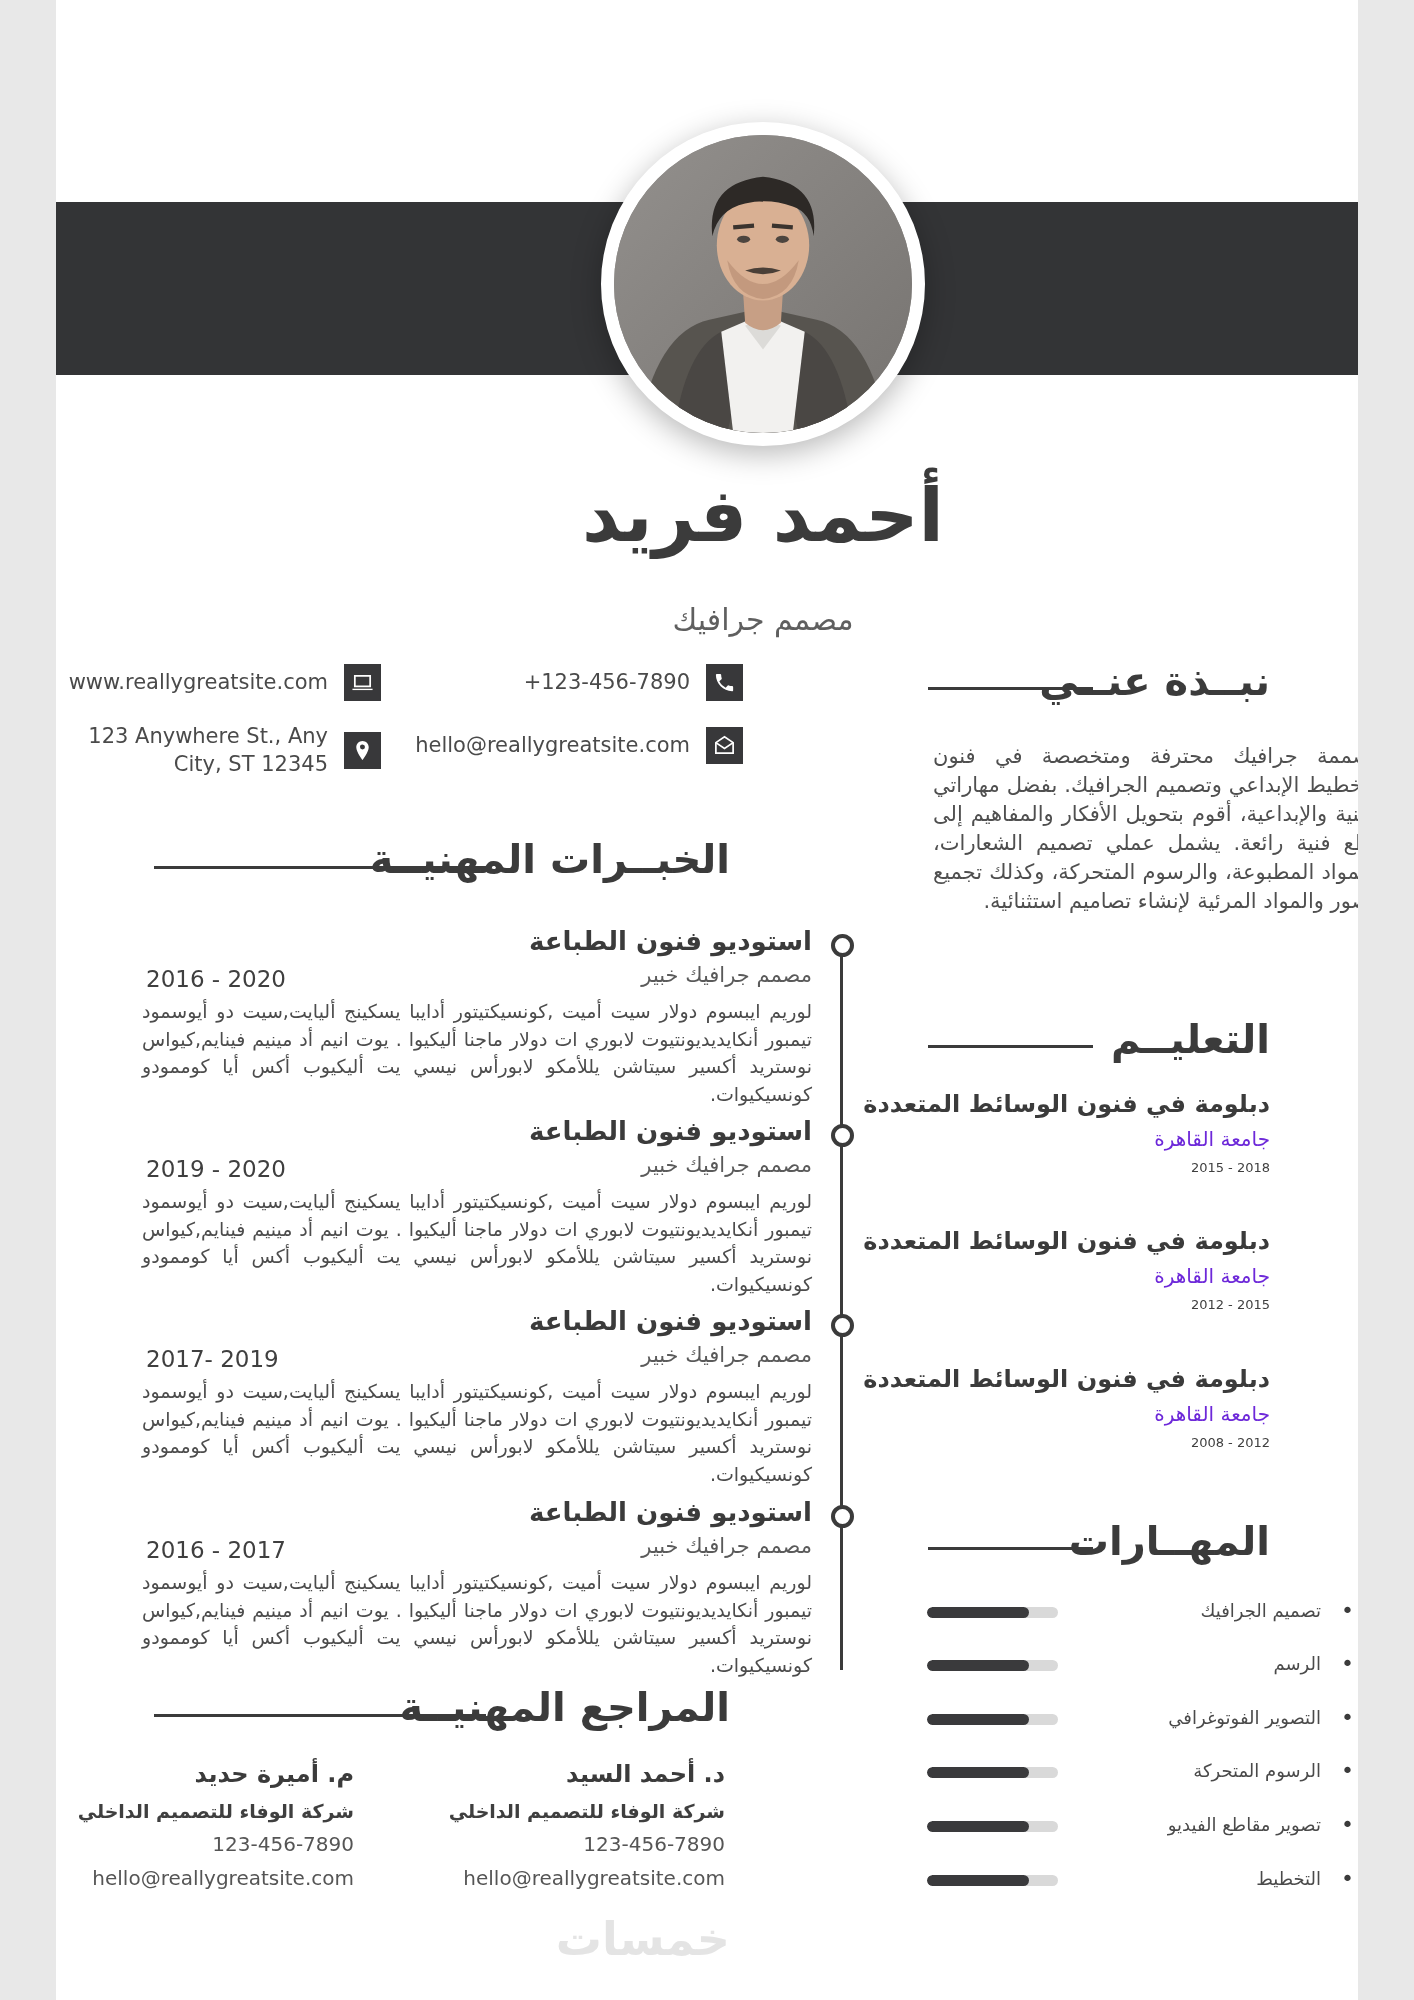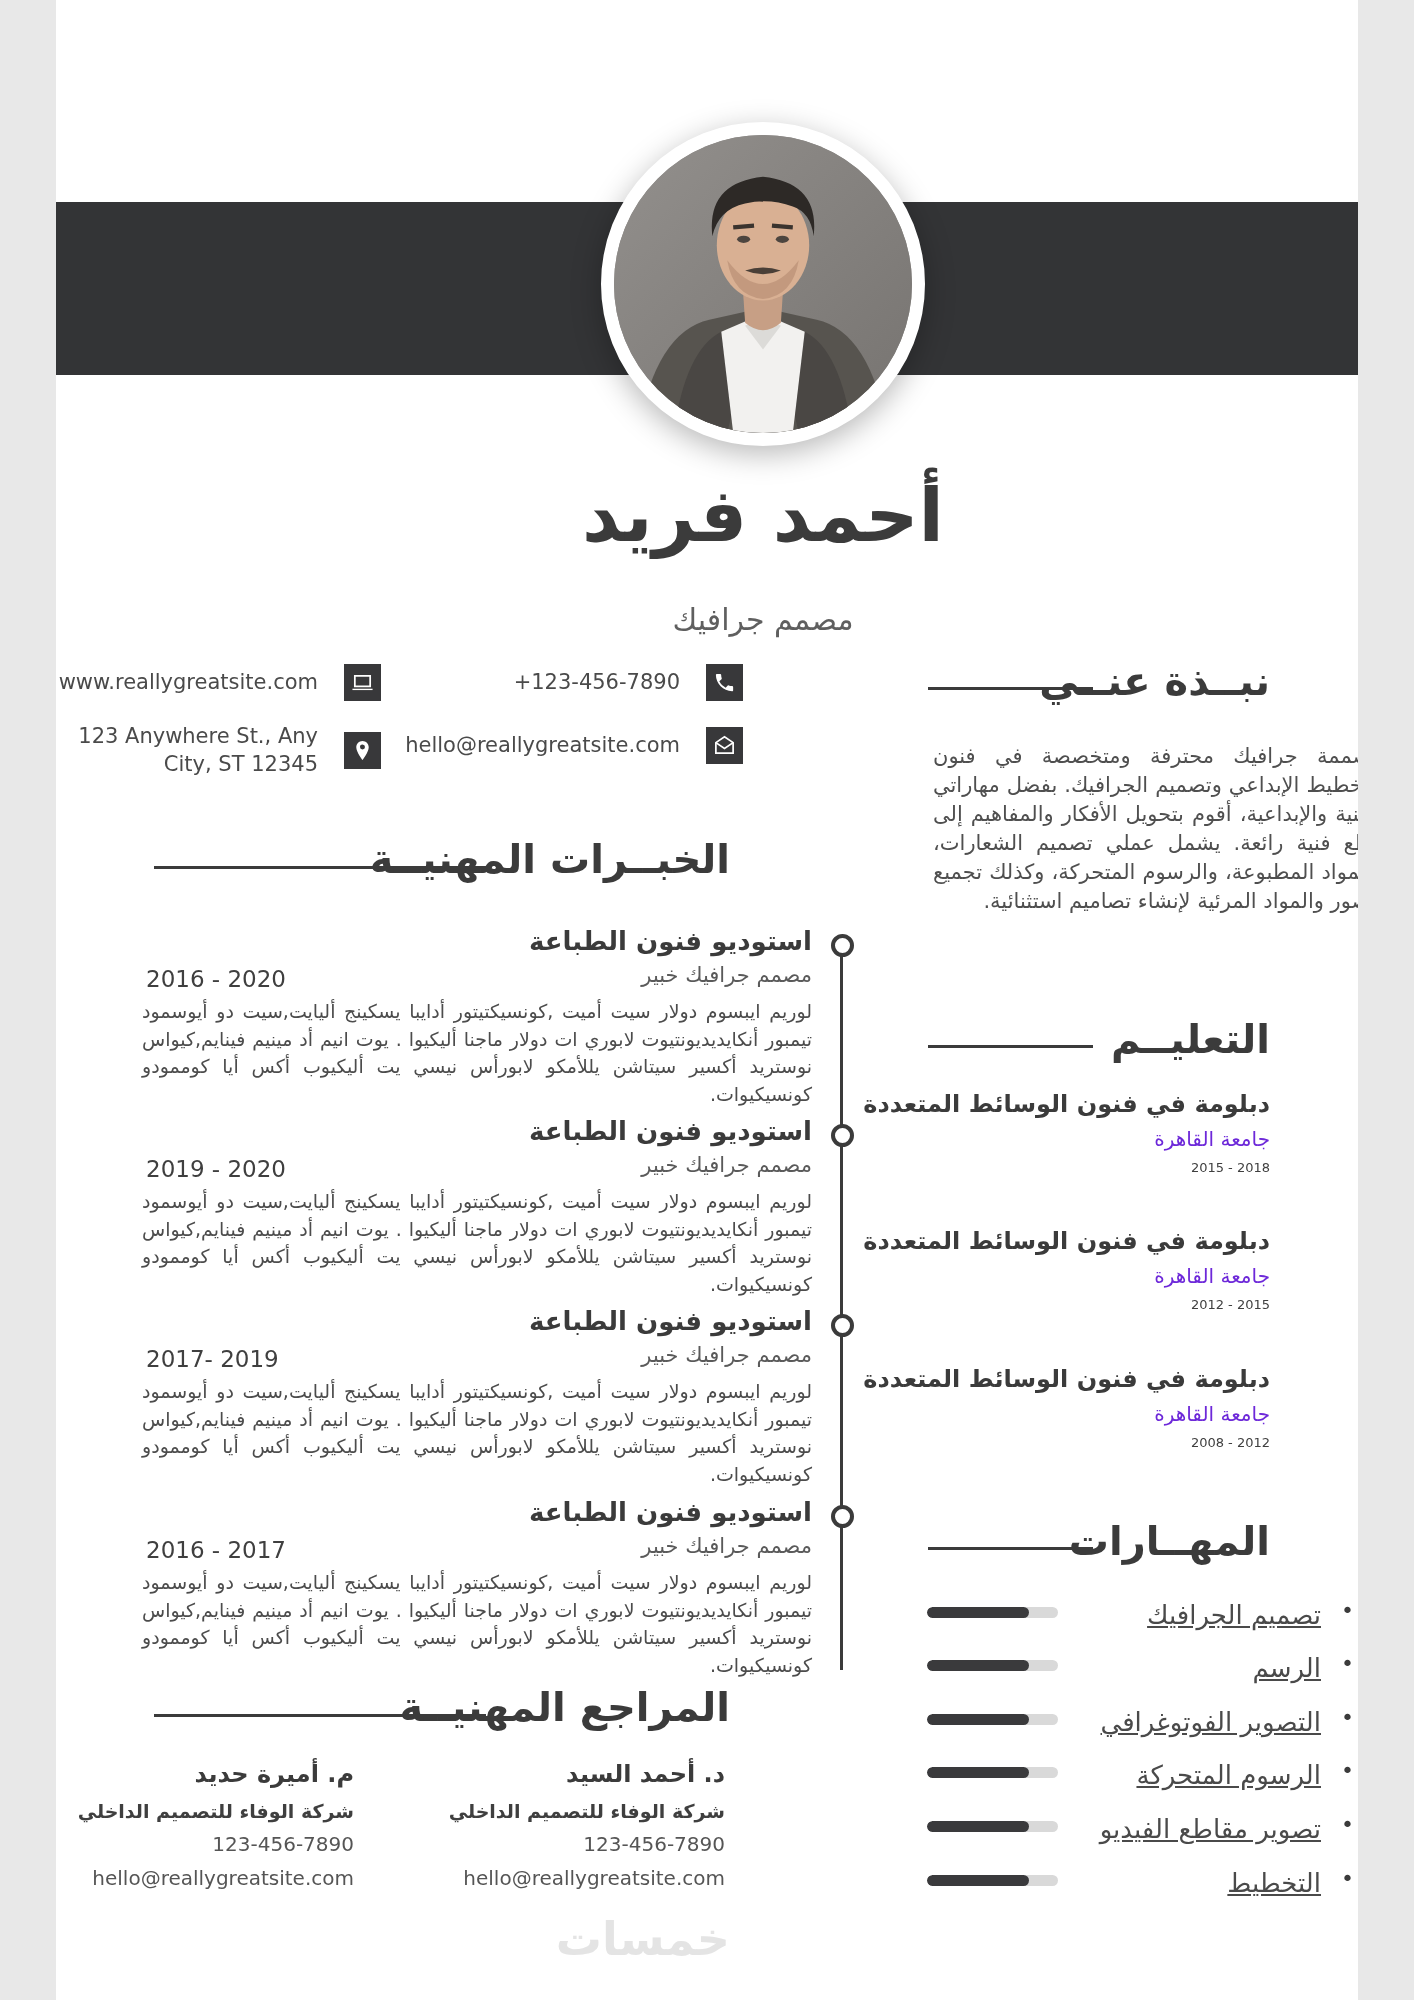--- a/index.html
+++ b/index.html
@@ -15,37 +15,37 @@
     background:#8a8784;border:13px solid #ffffff;box-sizing:border-box;
     box-shadow:0 8px 30px rgba(0,0,0,.28);overflow:hidden;z-index:3;
   }
   .photo svg{display:block;width:100%;height:100%;}
   
   .name{position:absolute;left:0;top:472px;width:1414px;text-align:center;
     font-size:74px;font-weight:bold;color:#3b3b3b;direction:rtl;}
   .job{position:absolute;left:0;top:602px;width:1414px;text-align:center;
     font-size:30px;color:#5f5f5f;direction:rtl;}
   
-  .ccell{position:absolute;display:flex;align-items:center;gap:26px;direction:ltr;}
+  .ccell{position:absolute;display:flex;align-items:center;gap:16px;direction:ltr;}
   .ctext{font-size:21px;color:#4a4a4a;text-align:right;line-height:1.35;white-space:nowrap;}
   .cicon{width:37px;height:37px;background:#38383a;flex:0 0 37px;display:flex;align-items:center;justify-content:center;}
   .cicon svg{width:23px;height:23px;fill:#ffffff;}
   
   .sec-title{position:absolute;font-size:40px;font-weight:bold;color:#3b3b3b;direction:rtl;white-space:nowrap;}
   .sec-line{position:absolute;height:3px;background:#3b3b3b;}
   
   .about-p{position:absolute;left:877px;top:742px;width:449px;direction:rtl;text-align:justify;
     font-size:21px;line-height:1.38;color:#4f4f4f;}
   .edu{position:absolute;right:88px;direction:rtl;text-align:right;}
   .edu .deg{font-size:24px;font-weight:bold;color:#3b3b3b;}
   .edu .sch{font-size:20px;color:#6d28d9;margin-top:9px;}
   .edu .dt{font-size:13px;color:#3f3f3f;margin-top:9px;direction:ltr;}
   .skill{position:absolute;left:871px;width:455px;height:26px;}
   .skill .bullet{position:absolute;right:28px;top:-2px;font-size:22px;color:#3b3b3b;}
-  .skill .slabel{position:absolute;right:61px;top:0;font-size:26px;color:#4a4a4a;direction:rtl;white-space:nowrap;text-decoration:underline;}
+  .skill .slabel{position:absolute;right:61px;top:0;font-size:18px;color:#4a4a4a;direction:rtl;white-space:nowrap;}
   .skill .bar{position:absolute;left:0;top:7px;width:131px;height:11px;border-radius:6px;background:#d9d9d9;overflow:hidden;}
   .skill .fill{height:100%;background:#3a3a3c;border-radius:6px;}
   
   .xp{position:absolute;left:86px;width:670px;direction:rtl;text-align:right;}
   .xp h3{margin:0;font-size:26px;font-weight:bold;color:#3b3b3b;}
   .xp .role{font-size:21px;color:#5a5a5a;margin-top:7px;}
   .xp .date{position:absolute;left:4px;top:40px;font-size:23px;color:#3f3f3f;direction:ltr;white-space:nowrap;}
   .xp p{margin:11px 0 0 0;font-size:19px;line-height:1.46;color:#4c4c4c;text-align:justify;}
   .spine{position:absolute;left:784px;top:944px;width:3px;height:726px;background:#3b3b3b;}
   .tdot{position:absolute;left:775px;width:15px;height:15px;border:4px solid #3b3b3b;

